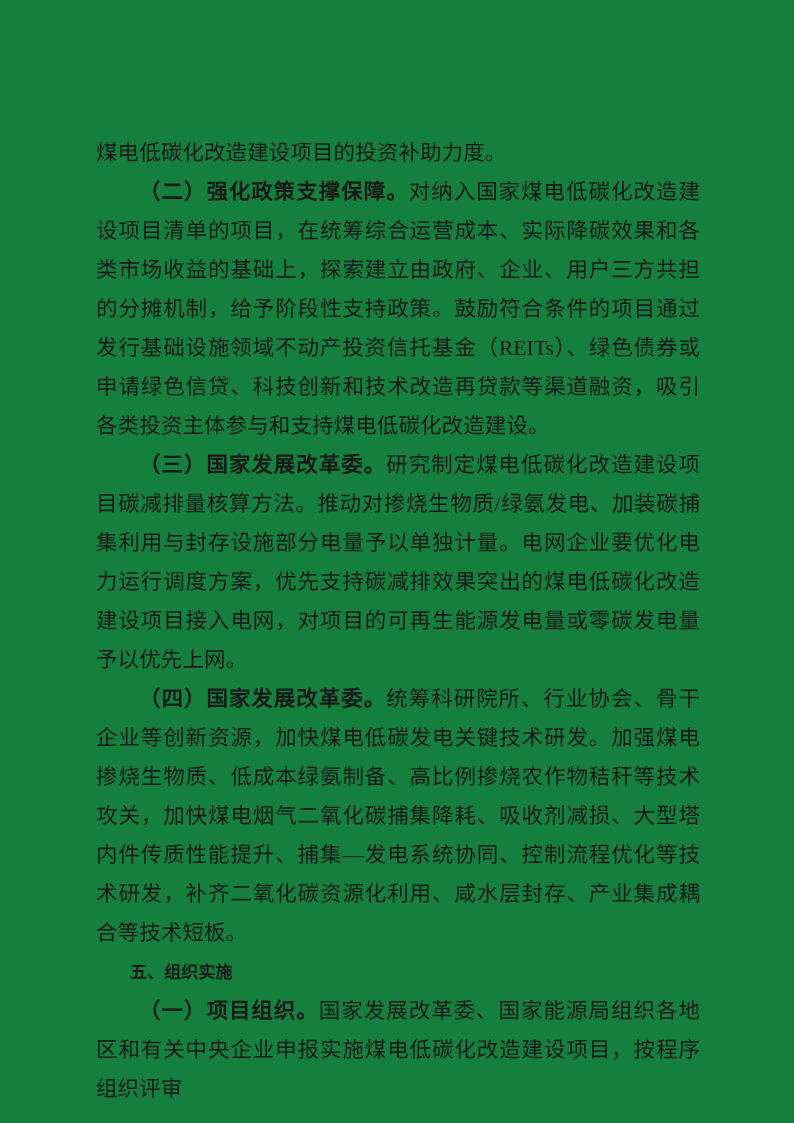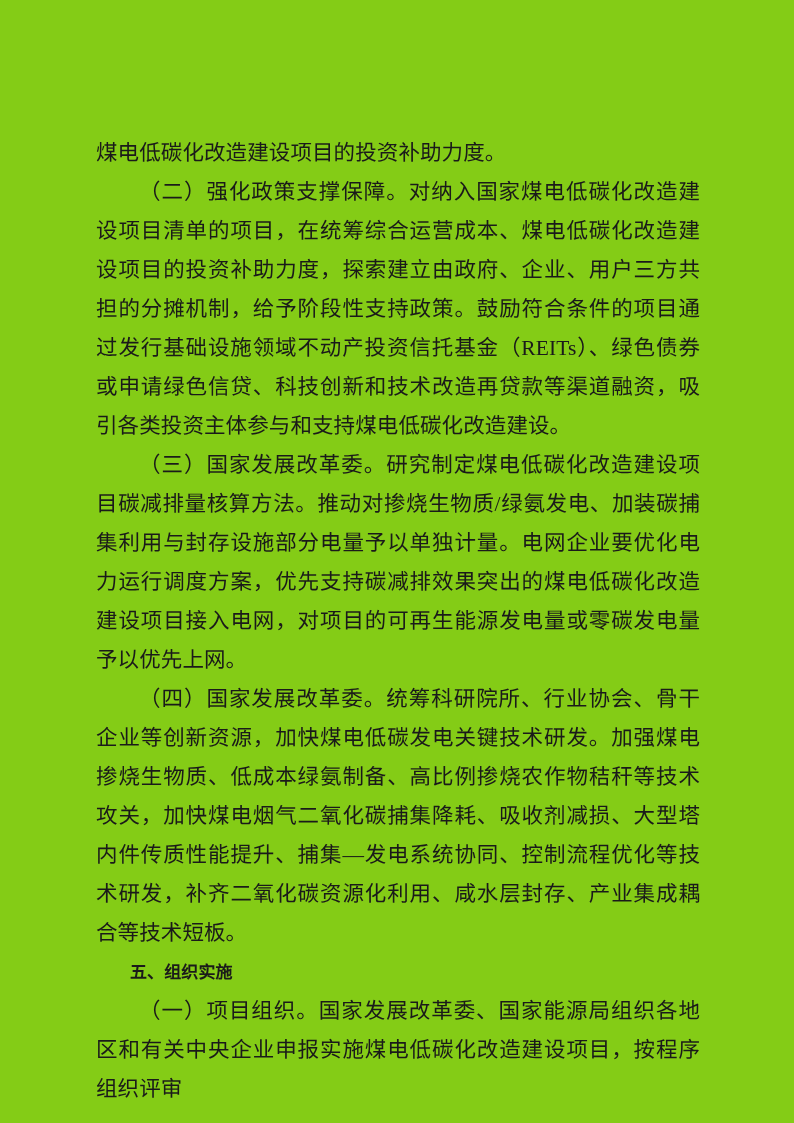--- a/index.html
+++ b/index.html
@@ -13,55 +13,55 @@
     height: 1123px;
     overflow: hidden;
     font-family: "Liberation Serif", "DejaVu Serif", serif;
     color: #1a1a1a;
   }
   .page {
     box-sizing: border-box;
     width: 794px;
     height: 1123px;
     padding: 134px 94px 0 96px;
-    background: #84cc16;
+    background: #15803d;
     overflow: hidden;
   }
   .para {
     margin: 0;
     font-size: 21.5px;
     line-height: 39px;
     text-align: justify;
     text-indent: 2em;
     letter-spacing: 0.1px;
   }
   .para.no-indent {
     text-indent: 0;
   }
   .lead {
-    font-weight: normal;
+    font-weight: bold;
   }
   .section-heading {
     margin: 0;
     font-size: 17px;
     line-height: 39px;
     text-indent: 2em;
     font-weight: bold;
     font-family: "Liberation Sans", "DejaVu Sans", sans-serif;
     letter-spacing: 0.1px;
   }
 </style>
 </head>
 <body>
 
 <div class="page">
 
   <p class="para no-indent"><span>煤电低碳化改造建设项目的投资补助力度。</span></p>
 
-  <p class="para"><span class="lead">（二）强化政策支撑保障。</span><span>对纳入国家煤电低碳化改造建设项目清单的项目，在统筹综合运营成本、煤电低碳化改造建设项目的投资补助力度，探索建立由政府、企业、用户三方共担的分摊机制，给予阶段性支持政策。鼓励符合条件的项目通过发行基础设施领域不动产投资信托基金（REITs）、绿色债券或申请绿色信贷、科技创新和技术改造再贷款等渠道融资，吸引各类投资主体参与和支持煤电低碳化改造建设。</span></p>
+  <p class="para"><span class="lead">（二）强化政策支撑保障。</span><span>对纳入国家煤电低碳化改造建设项目清单的项目，在统筹综合运营成本、实际降碳效果和各类市场收益的基础上，探索建立由政府、企业、用户三方共担的分摊机制，给予阶段性支持政策。鼓励符合条件的项目通过发行基础设施领域不动产投资信托基金（REITs）、绿色债券或申请绿色信贷、科技创新和技术改造再贷款等渠道融资，吸引各类投资主体参与和支持煤电低碳化改造建设。</span></p>
 
   <p class="para"><span class="lead">（三）国家发展改革委。</span><span>研究制定煤电低碳化改造建设项目碳减排量核算方法。推动对掺烧生物质/绿氨发电、加装碳捕集利用与封存设施部分电量予以单独计量。电网企业要优化电力运行调度方案，优先支持碳减排效果突出的煤电低碳化改造建设项目接入电网，对项目的可再生能源发电量或零碳发电量予以优先上网。</span></p>
 
   <p class="para"><span class="lead">（四）国家发展改革委。</span><span>统筹科研院所、行业协会、骨干企业等创新资源，加快煤电低碳发电关键技术研发。加强煤电掺烧生物质、低成本绿氨制备、高比例掺烧农作物秸秆等技术攻关，加快煤电烟气二氧化碳捕集降耗、吸收剂减损、大型塔内件传质性能提升、捕集—发电系统协同、控制流程优化等技术研发，补齐二氧化碳资源化利用、咸水层封存、产业集成耦合等技术短板。</span></p>
 
   <h2 class="section-heading"><span>五、组织实施</span></h2>
 
   <p class="para"><span class="lead">（一）项目组织。</span><span>国家发展改革委、国家能源局组织各地区和有关中央企业申报实施煤电低碳化改造建设项目，按程序组织评审</span></p>
 
 </div>

